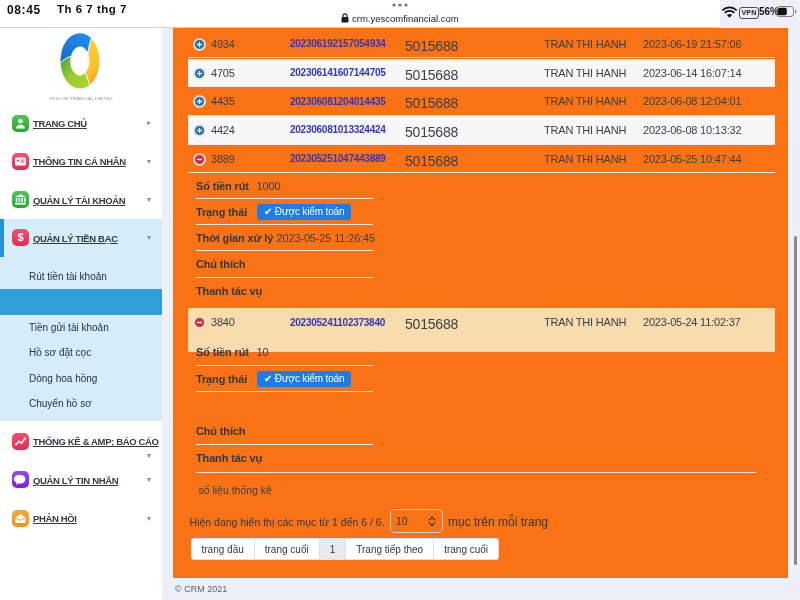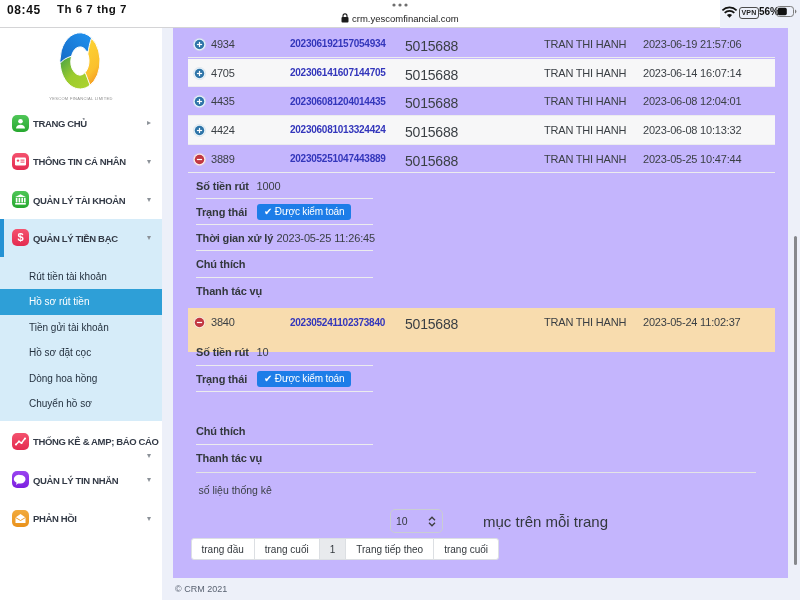--- a/index.html
+++ b/index.html
@@ -8,25 +8,25 @@
 #statusbar{position:absolute;left:0;top:0;width:720px;height:28px;background:#fff;border-bottom:1px solid #d4d4d6;box-sizing:border-box;}
 #sb-time{position:absolute;left:7px;top:3px;font-size:12px;font-weight:700;color:#111;letter-spacing:0.6px;}
 #sb-date{position:absolute;left:57px;top:3px;font-size:11.5px;font-weight:700;color:#111;letter-spacing:0.5px;}
 #sb-url{position:absolute;left:0;top:13px;width:800px;text-align:center;font-size:9.5px;color:#1b1b1b;}
 
 #sidebar{position:absolute;left:0;top:28px;width:162px;height:572px;background:#fff;}
 #logocap{position:absolute;left:0px;top:66px;width:162px;text-align:center;font-size:8px;color:#8d8d8d;transform:scale(0.5);transform-origin:50% 50%;letter-spacing:0.6px;white-space:nowrap;}
 .mrow{position:absolute;left:0;width:162px;height:38px;}
 .micon{position:absolute;left:12px;top:10px;width:17px;height:17px;border-radius:5px;}
 .micon svg{position:absolute;left:0;top:0;}
-.mtext{position:absolute;left:33px;top:13.5px;font-size:9.5px;font-weight:700;color:#333a46;letter-spacing:-0.35px;white-space:nowrap;}
+.mtext{position:absolute;left:33px;top:13.5px;font-size:9.5px;font-weight:700;color:#333a46;letter-spacing:-0.35px;white-space:nowrap;text-decoration:underline;}
 .mcaret{position:absolute;right:11px;top:14px;font-size:8px;color:#8b9198;}
 .sub{position:absolute;left:29px;font-size:10px;color:#24313f;height:25.5px;line-height:25.5px;width:133px;}
 
-#card{position:absolute;left:173px;top:28px;width:615px;height:550px;background:#c4b5fd;}
+#card{position:absolute;left:173px;top:28px;width:615px;height:550px;background:#f97316;}
 .trow{position:absolute;left:15px;width:587px;height:28.7px;border-bottom:1px solid #ececee;box-sizing:border-box;}
 .trow .cico{position:absolute;left:5px;top:7px;}
 .cid{position:absolute;left:23px;top:8px;font-size:11px;letter-spacing:-0.2px;color:#3a3f44;}
 .clink{position:absolute;left:102px;top:8.5px;font-size:10px;font-weight:700;color:#3336bb;letter-spacing:-0.25px;}
 .cnum{position:absolute;left:217px;top:8px;font-size:14px;letter-spacing:-0.2px;color:#3a3f44;}
 .cname{position:absolute;left:356px;top:8px;font-size:11px;letter-spacing:-0.2px;color:#3a3f44;}
 .ctime{position:absolute;left:455px;top:8px;font-size:11px;letter-spacing:-0.2px;color:#3a3f44;}
 .drow{position:absolute;left:23px;width:177px;height:26.3px;border-bottom:1px solid #ececee;box-sizing:border-box;font-size:11px;letter-spacing:-0.15px;color:#3a3f44;line-height:26.3px;white-space:nowrap;}
 .drow b{color:#33383d;display:inline-block;}
 .badge{display:inline-block;background:#1d7de8;color:#fff;font-size:10px;border-radius:3px;padding:0 7px;height:16.5px;line-height:16.5px;vertical-align:1px;}
@@ -129,21 +129,20 @@
   <div class="micon" style="background:linear-gradient(180deg,#f4526e,#e42b50)">
         <svg width="17" height="17" viewBox="0 0 17 17">
           <text x="8.5" y="12.4" text-anchor="middle" font-family="Liberation Sans" font-size="11" font-weight="bold" fill="#fff">$</text>
         </svg>
       </div>
   <div class="mtext">QUẢN LÝ TIỀN BẠC</div>
   <div class="mcaret">▾</div>
  </div>
  <div class="sub" style="top:235.75px">Rút tiền tài khoản</div>
  <div class="abs" style="left:0;top:261.25px;width:162px;height:25.5px;background:#2e9fd7;"></div>
- <div class="sub" style="top:261.25px;color:#fff;">Hồ sơ rút tiền</div>
  <div class="sub" style="top:286.75px">Tiền gửi tài khoản</div>
  <div class="sub" style="top:312.25px">Hồ sơ đặt cọc</div>
  <div class="sub" style="top:337.75px">Dòng hoa hồng</div>
  <div class="sub" style="top:363.25px">Chuyển hồ sơ</div>
 
  <div class="mrow" style="top:394.8px;height:42px;">
   <div class="micon" style="background:linear-gradient(180deg,#f4526e,#e42b50)">
         <svg width="17" height="17" viewBox="0 0 17 17">
           <path d="M4 11.5 L7 8.5 L9.5 10 L13 5.5" stroke="#fff" stroke-width="1.4" fill="none"></path>
           <circle cx="4" cy="11.5" r="1.1" fill="#fff"></circle>
@@ -261,23 +260,24 @@
       <div class="ctime">2023-05-24 11:02:37</div>
  </div>
 
  <div class="drow" style="top:311.4px"><b style="width:60.5px;">Số tiền rút</b>10</div>
  <div class="drow" style="top:337.7px"><b style="width:61px;">Trạng thái</b><span class="badge">✔ Được kiểm toán</span></div>
  <div class="drow" style="top:390.3px"><b>Chú thích</b></div>
  <div class="drow" style="top:416.6px;border-bottom:none;"><b>Thanh tác vụ</b></div>
 
  <div class="abs" style="left:23px;top:443.8px;width:560px;border-top:1px solid #e4e4e6;"></div>
  <div class="abs" style="left:25.4px;top:455.5px;font-size:10.5px;color:#3a3f44;">số liệu thống kê</div>
+ <div class="abs" style="left:16.6px;top:487.7px;font-size:10.5px;color:#33383d;line-height:12px;">Hiện đang hiển thị các mục từ 1 đến 6 / 6.</div>
  <div class="abs" style="left:217px;top:480.5px;width:53px;height:24px;border:1px solid #c9cdd2;border-radius:5px;box-sizing:border-box;font-size:10.5px;color:#33383d;line-height:22px;padding-left:5px;">10<svg width="8" height="11" viewBox="0 0 8 11" style="position:absolute;right:6px;top:6px">
         <path d="M1 4.2 L4 1.2 L7 4.2" stroke="#3c3c3c" stroke-width="1.3" fill="none"></path>
         <path d="M1 6.8 L4 9.8 L7 6.8" stroke="#3c3c3c" stroke-width="1.3" fill="none"></path>
       </svg></div>
- <div class="abs" style="left:275px;top:487.7px;font-size:15px;color:#33383d;line-height:12px;margin-left:35px;">mục trên mỗi trang</div>
+ <div class="abs" style="left:275px;top:487.7px;font-size:12px;color:#33383d;line-height:12px;">mục trên mỗi trang</div>
  <div class="abs" style="left:17.5px;top:510px;white-space:nowrap;">
   <span class="btn" style="border-radius:3px 0 0 3px;">trang đầu</span><span class="btn">trang cuối</span><span class="btn" style="background:#e8eaed;">1</span><span class="btn">Trang tiếp theo</span><span class="btn" style="border-radius:0 3px 3px 0;">trang cuối</span>
  </div>
 </div>
 <div id="footer">© CRM 2021</div>
 <div id="scrollthumb"></div>
 
 </body></html>

